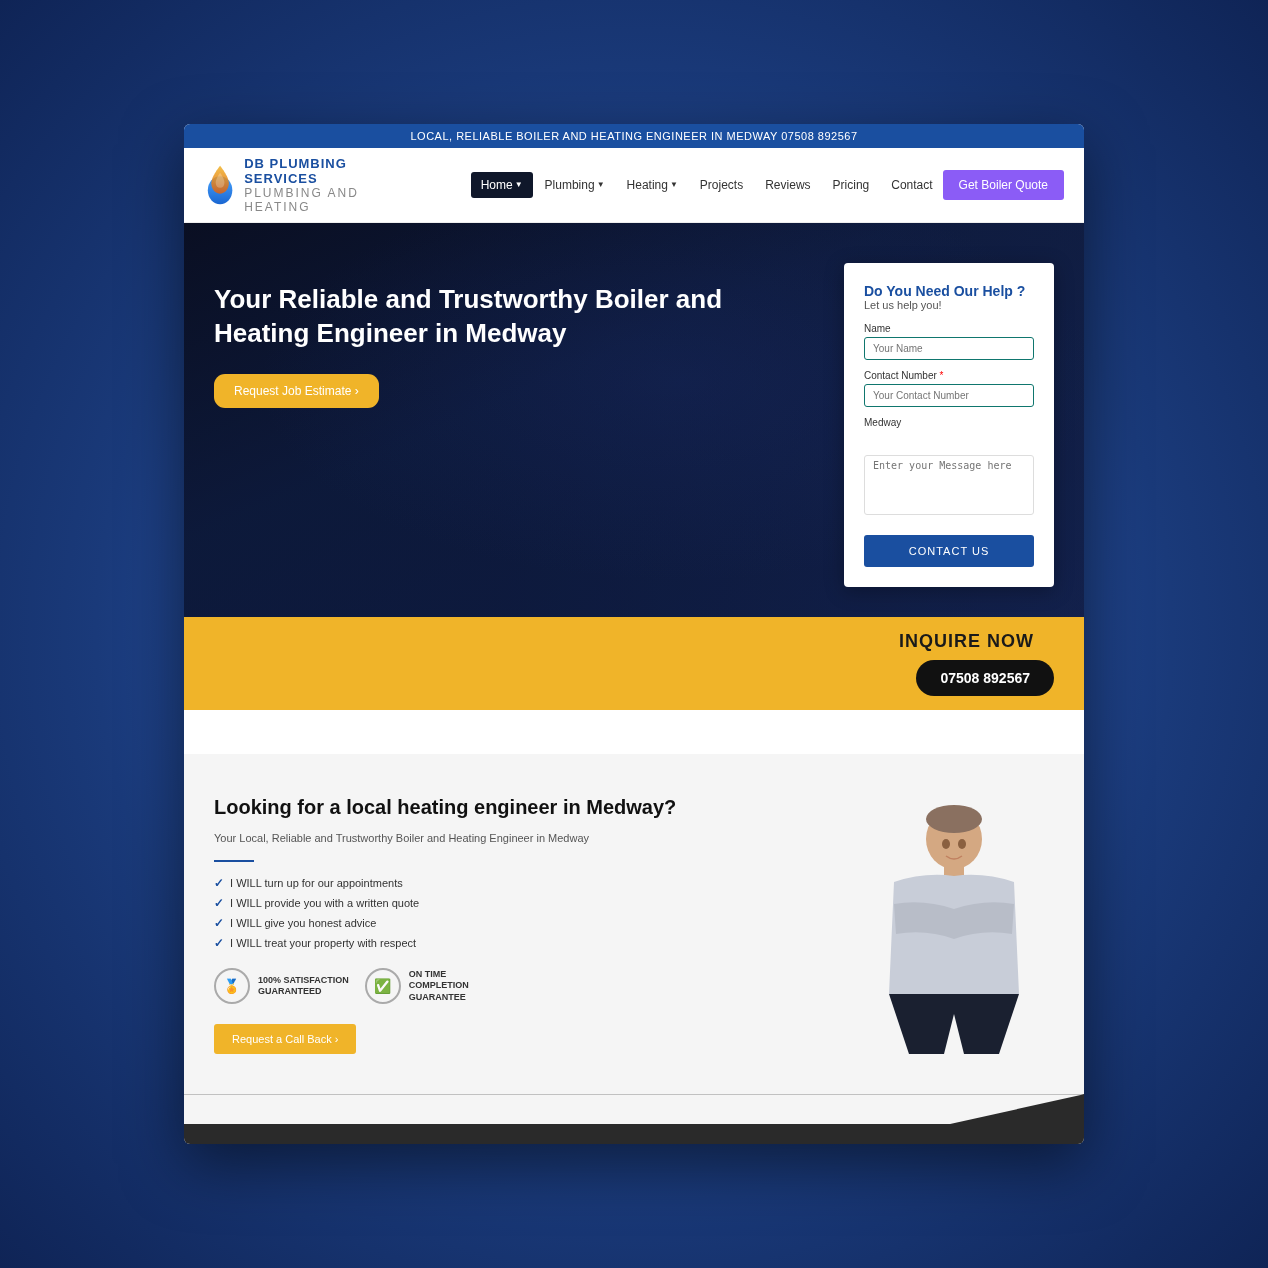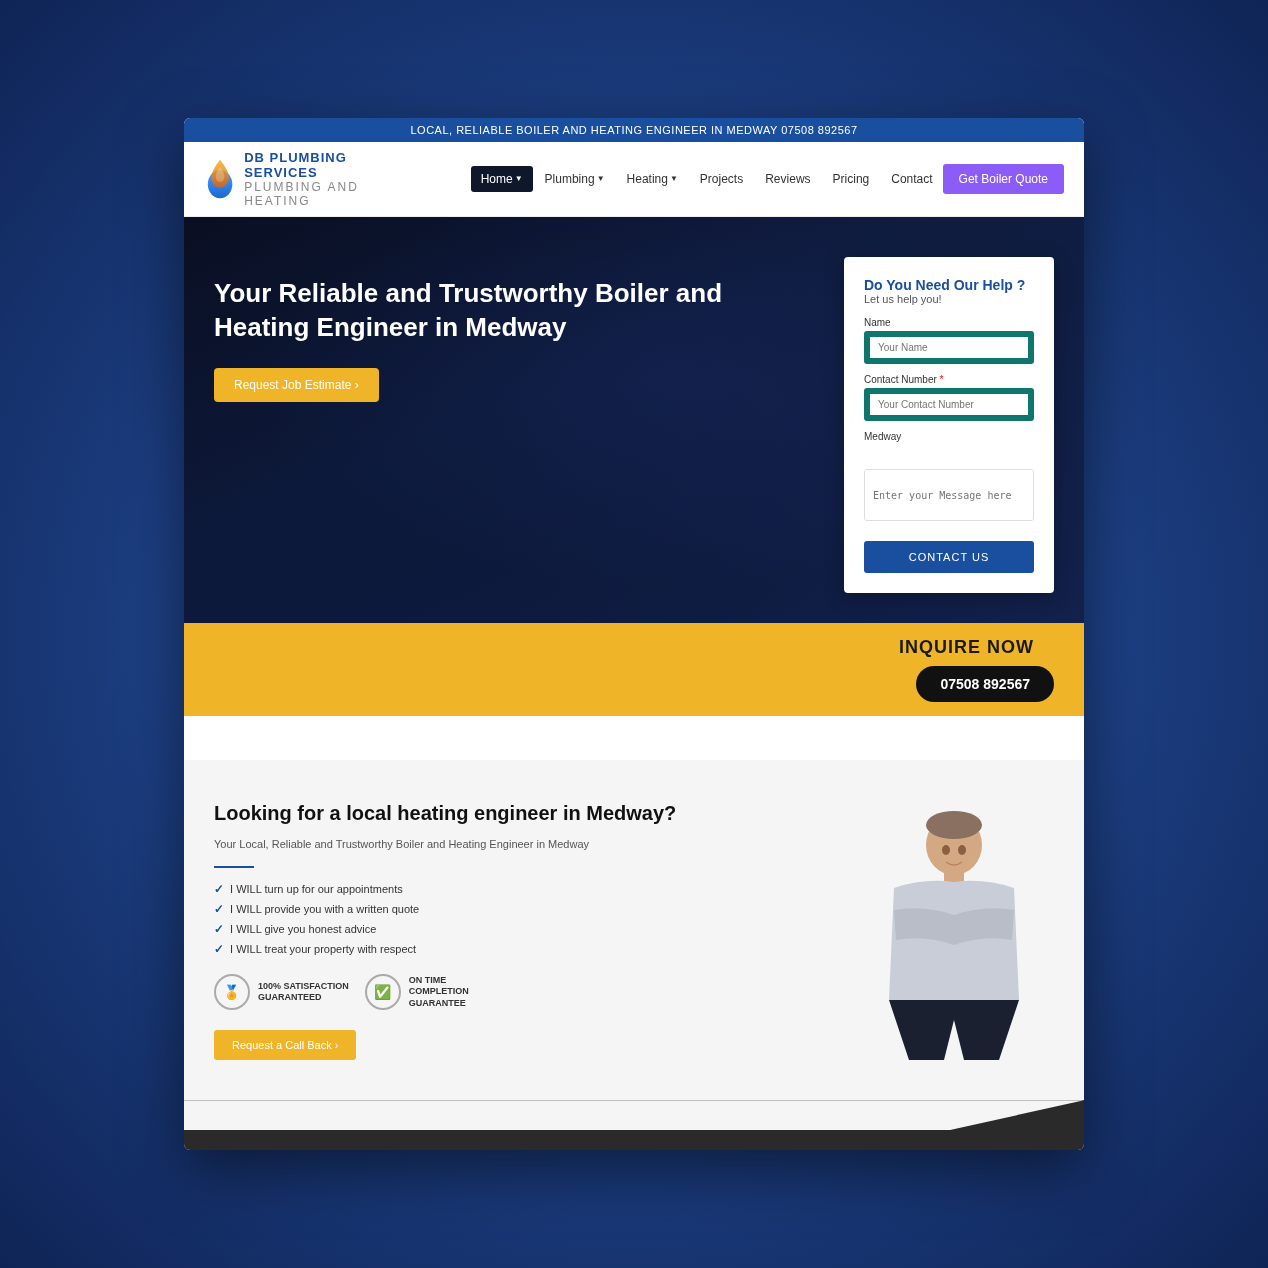--- a/index.html
+++ b/index.html
@@ -118,21 +118,21 @@
       font-size: 26px;
       font-weight: bold;
       line-height: 1.3;
       margin-bottom: 24px;
     }
     .hero-btn {
       background: #f0b429;
       color: #fff;
       border: none;
       padding: 10px 20px;
-      border-radius: 4px;
+      border-radius: 11px;
       font-size: 12px;
       cursor: pointer;
       display: flex;
       align-items: center;
       gap: 6px;
     }
     
     .contact-form {
       background: #fff;
       border-radius: 4px;
@@ -158,34 +158,34 @@
       display: block;
       font-size: 10px;
       color: #333;
       margin-bottom: 3px;
     }
     .form-group label span.req {
       color: red;
     }
     .form-group input {
       width: 100%;
-      border: 6px solid #0f766e;
+      border: 1px solid #0f766e;
       border-radius: 3px;
       padding: 5px 8px;
       font-size: 10px;
       color: #aaa;
     }
     .form-group textarea {
       width: 100%;
       border: 1px solid #ddd;
       border-radius: 3px;
-      padding: 20px 8px;
+      padding: 4px 8px;
       font-size: 10px;
       color: #aaa;
-      height: 52px;
+      height: 60px;
       resize: none;
       margin-top: 24px;
     }
     .contact-submit {
       width: 100%;
       background: #1a4fa0;
       color: #fff;
       border: none;
       padding: 10px;
       border-radius: 3px;

